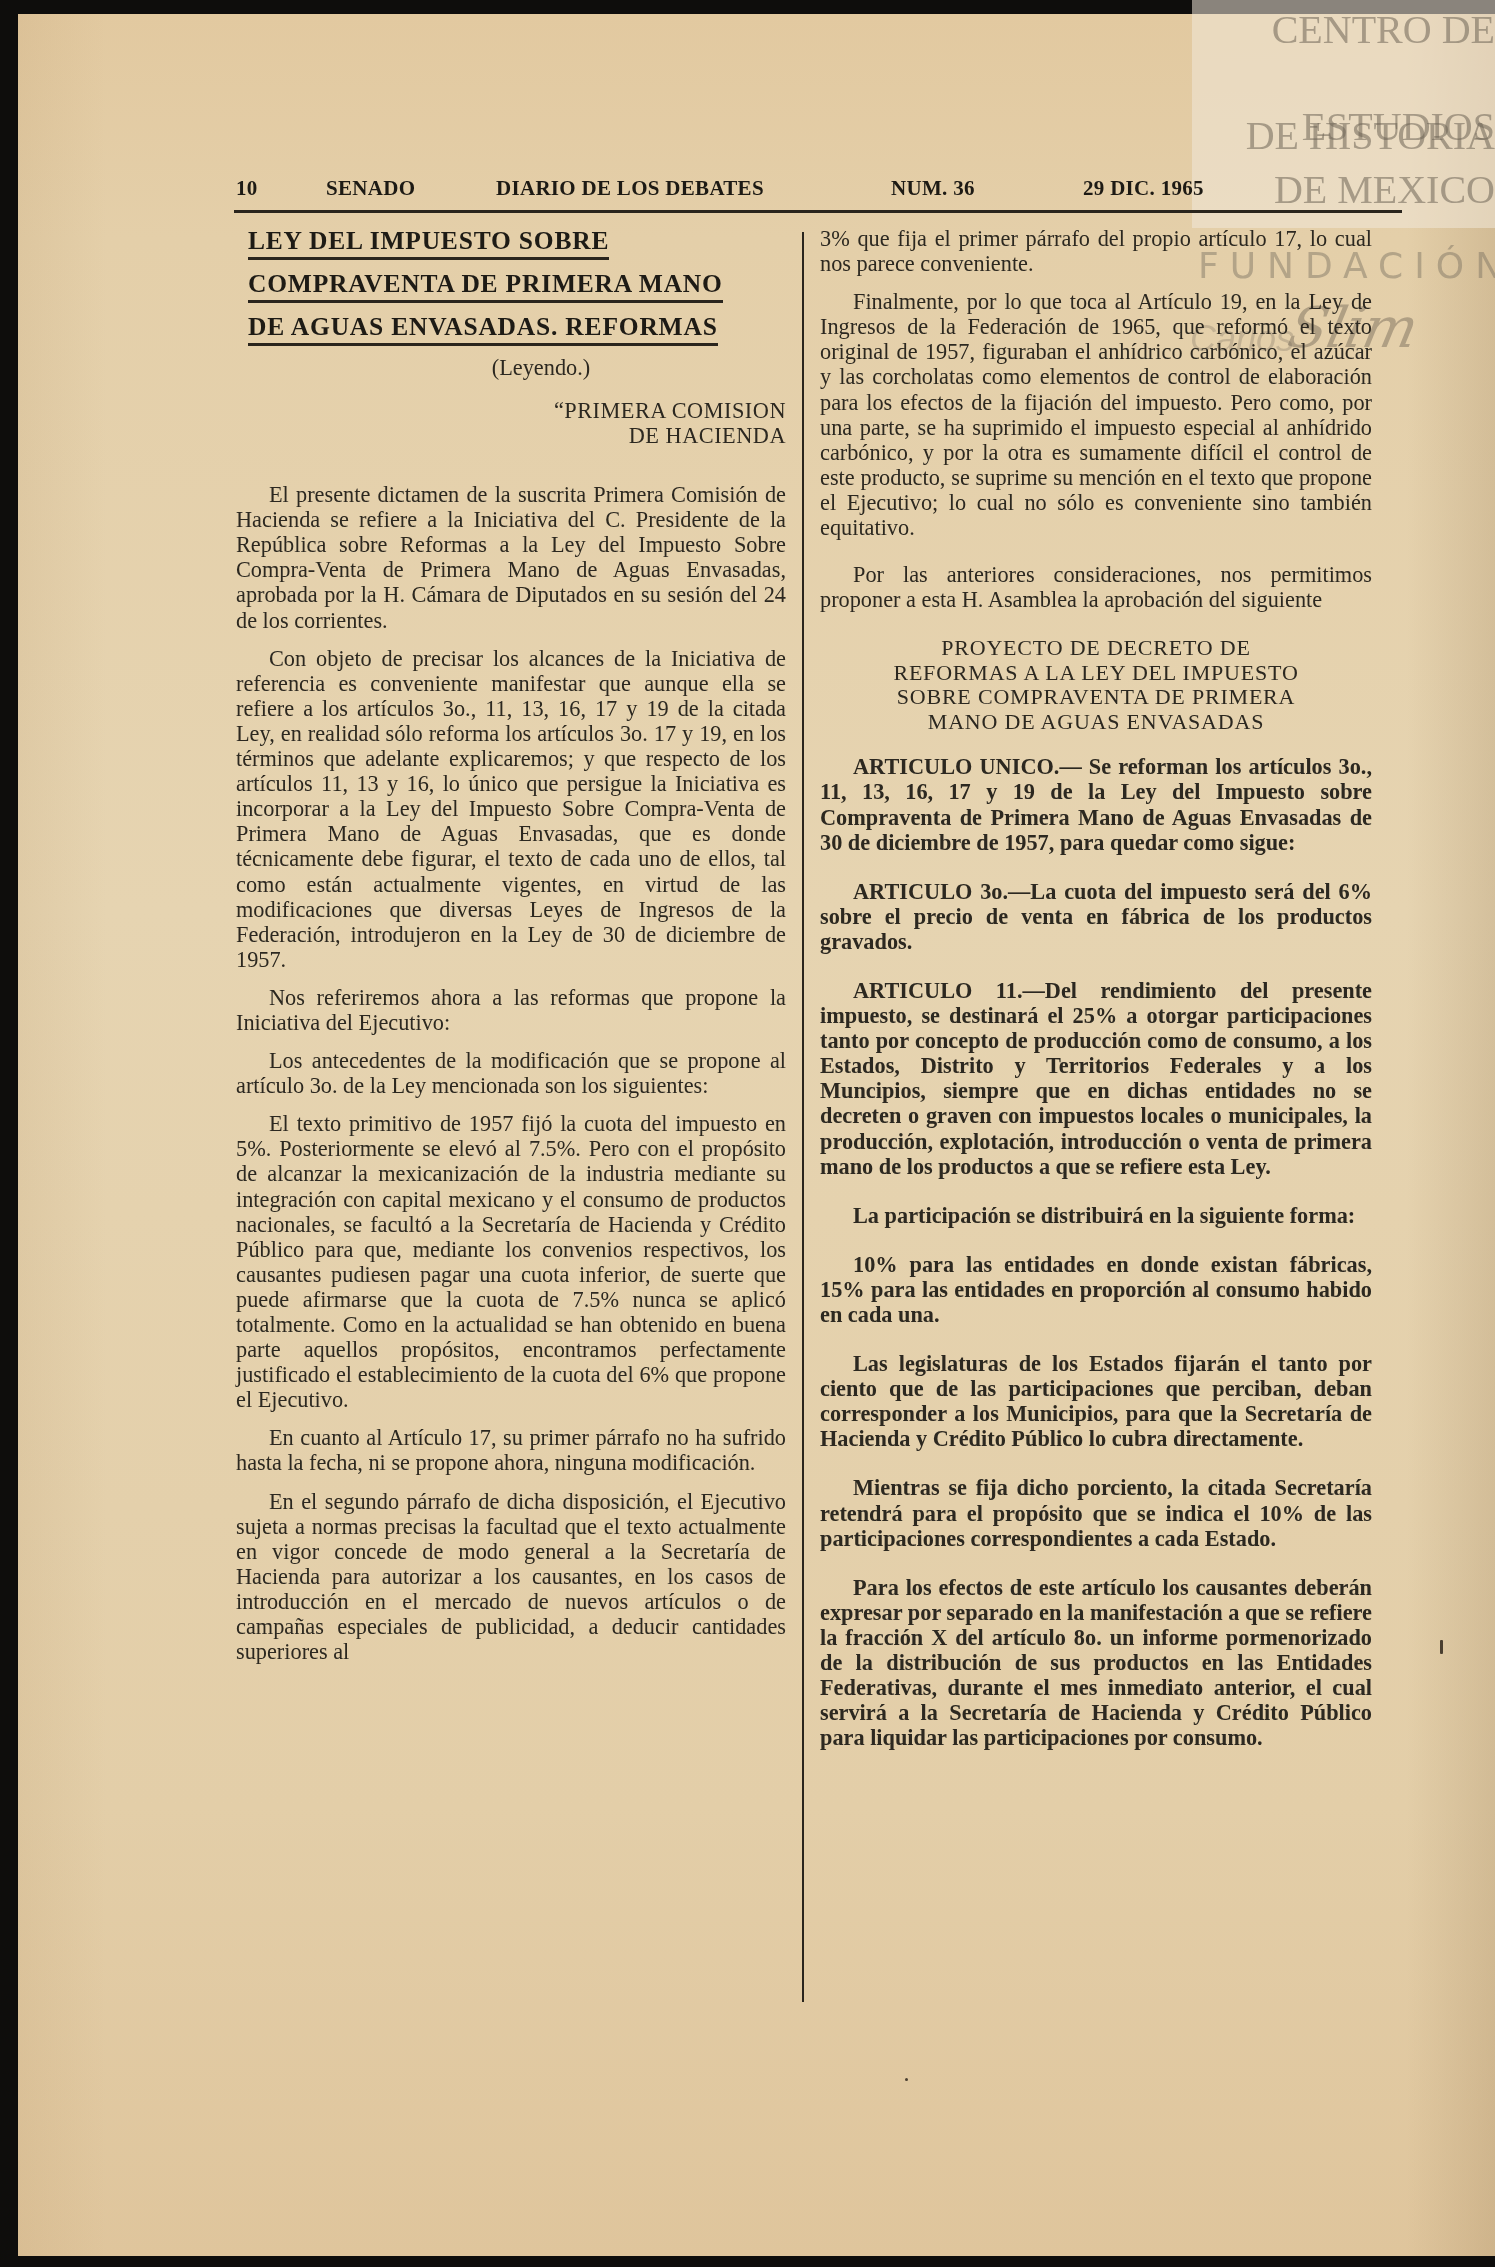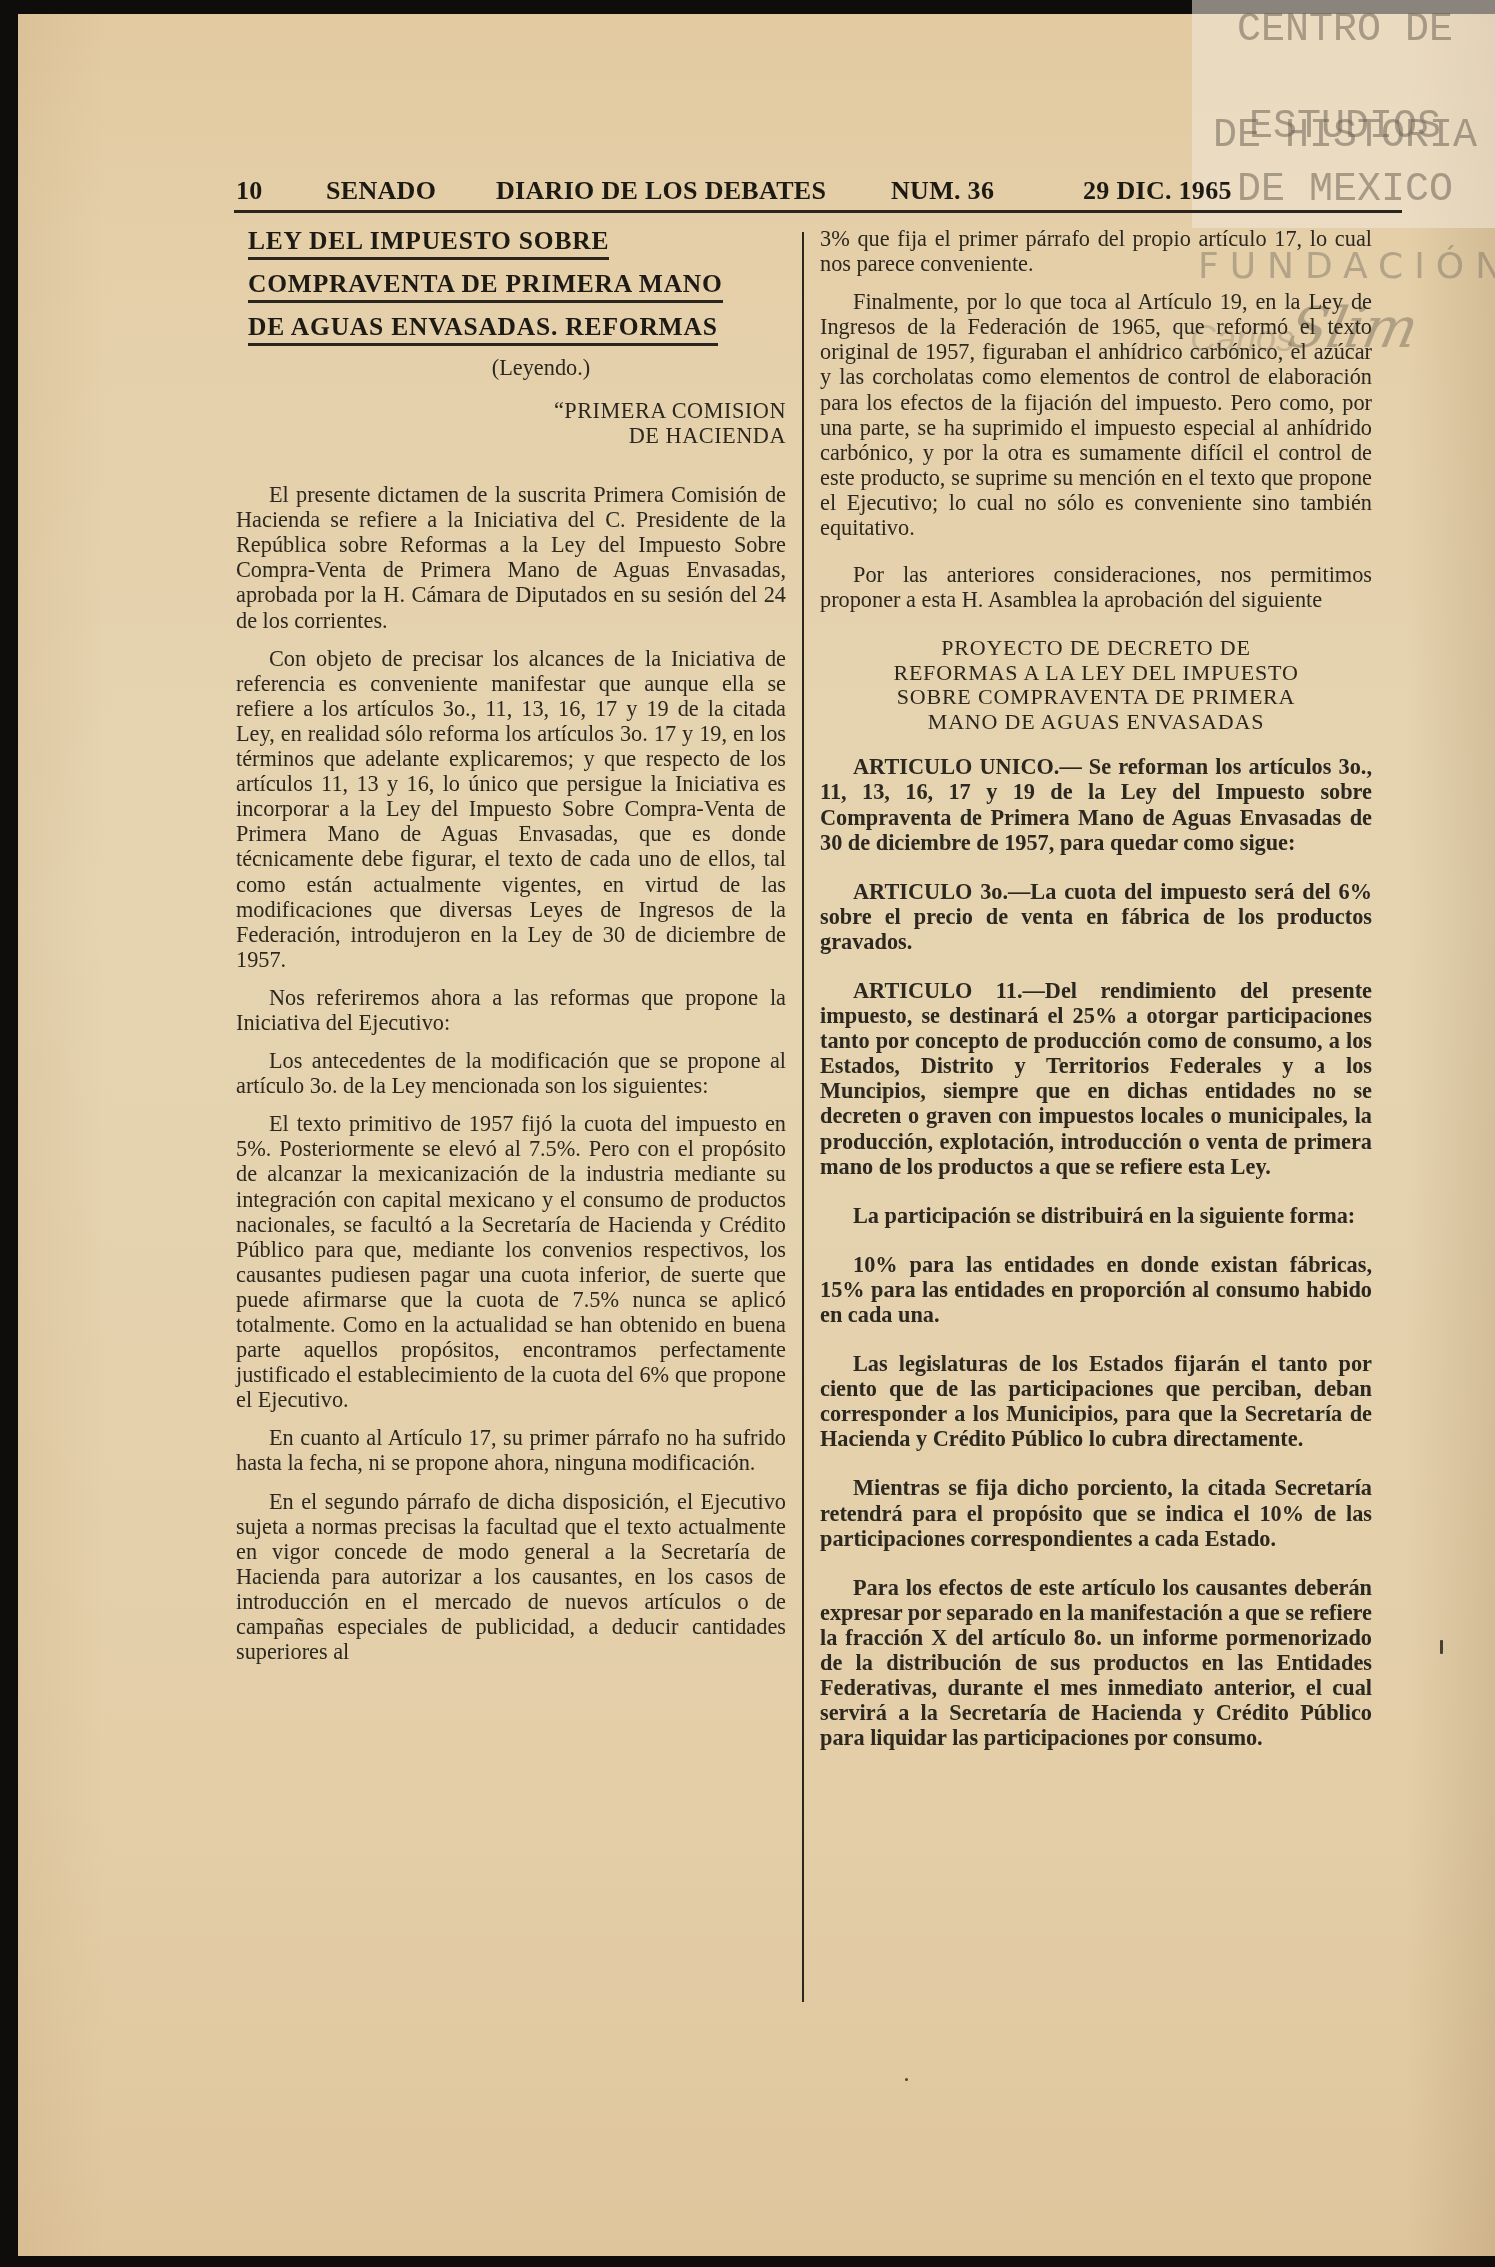--- a/index.html
+++ b/index.html
@@ -16,41 +16,41 @@
     content: ""; position: absolute; inset: 0;
     background: linear-gradient(90deg, rgba(160,120,70,0.10) 0%, rgba(0,0,0,0) 6%, rgba(0,0,0,0) 94%, rgba(130,100,60,0.18) 100%);
     pointer-events: none;
   }
   .watermark {
     position: absolute; left: 1192px; top: 0; width: 303px; height: 228px;
     background: rgba(240,232,216,0.55);
   }
   .wm-line {
     position: absolute; color: rgba(110,100,85,0.55);
-    font-family: Liberation Mono, monospace; font-size: 40px; line-height: 1;
-    text-align: center; width: 300px; left: 1195px; letter-spacing: 0px;
+    font-family: Liberation Serif, serif; font-size: 40px; line-height: 1;
+    text-align: right; width: 300px; left: 1195px; letter-spacing: 0px;
   }
   .wm-fundacion {
     position: absolute; left: 1198px; top: 245px; width: 300px;
     color: rgba(120,110,95,0.45); font-family: "DejaVu Sans", sans-serif;
     font-size: 36px; letter-spacing: 11px; font-weight: normal;
   }
   .wm-slim {
     position: absolute; left: 1290px; top: 295px;
     color: rgba(110,100,85,0.45); font-family: "DejaVu Serif", serif;
     font-style: italic; font-size: 56px; transform: skewX(-12deg);
   }
   .wm-carlos {
     position: absolute; left: 1190px; top: 318px;
     color: rgba(120,110,95,0.30); font-family: Liberation Sans, sans-serif;
     font-style: italic; font-size: 36px;
   }
   .header {
     position: absolute; top: 176px; left: 236px; width: 1160px; height: 30px;
-    font-family: "Liberation Serif", serif; font-weight: bold; font-size: 26px;
+    font-family: "Liberation Serif", serif; font-weight: bold; font-size: 21px;
     color: #1d1a14; letter-spacing: 0.3px;
   }
   .header span { position: absolute; top: 0; white-space: nowrap; }
   .header-rule {
     position: absolute; top: 210px; left: 234px; width: 1168px; height: 3px;
     background: #2a251d;
   }
   .col-divider {
     position: absolute; left: 802px; top: 232px; width: 2px; height: 1770px;
     background: #2a251d;

